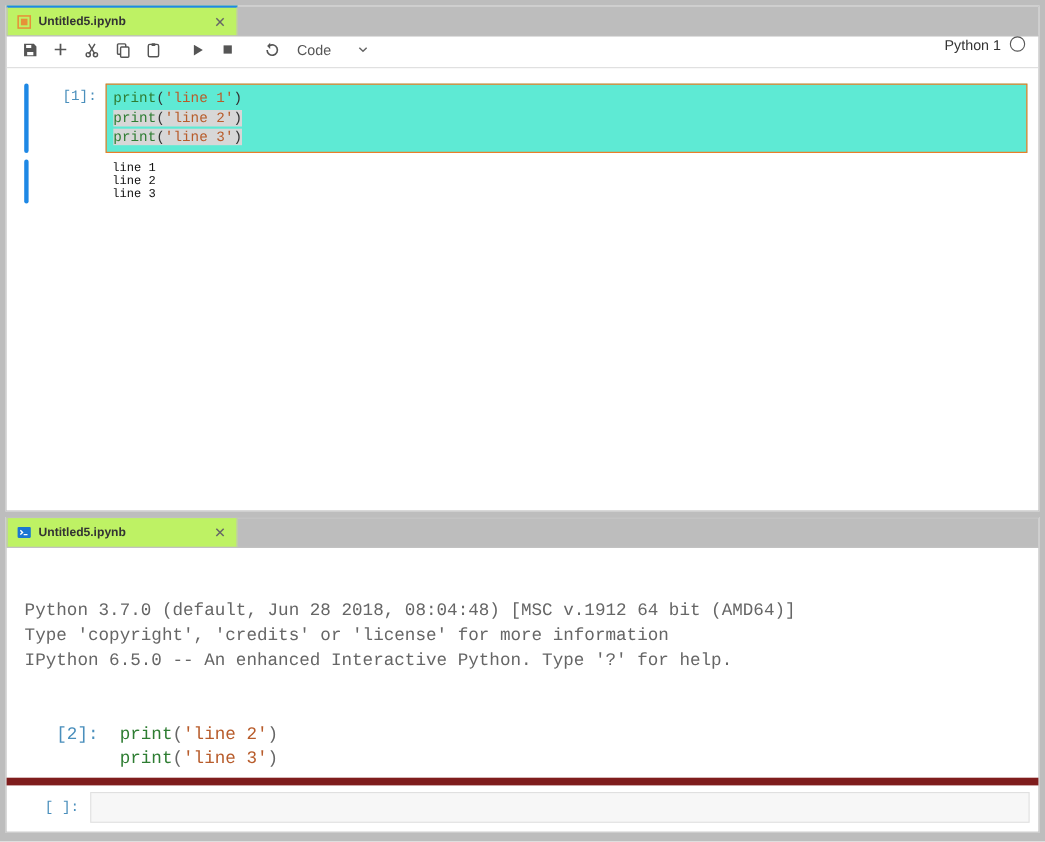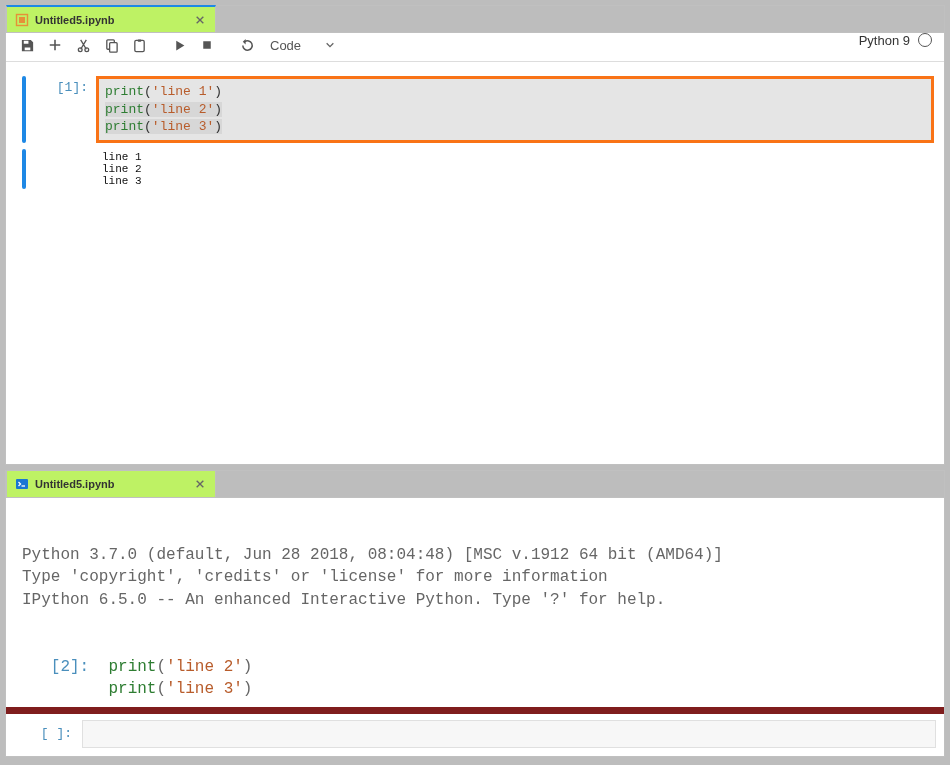--- a/index.html
+++ b/index.html
@@ -104,22 +104,22 @@
   .prompt {
     width: 64px;
     text-align: right;
     padding: 4px 8px 0 0;
     font-family: Menlo, Consolas, "Courier New", monospace;
     font-size: 13px;
     color: #4a8fbc;
   }
   .codearea {
     flex: 1;
-    background: #e5e5e5;
-    border: 3px solid #f97316;
+    background: #5eead4;
+    border: 1px solid #f97316;
     padding: 4px 6px;
     font-family: Menlo, Consolas, "Courier New", monospace;
     font-size: 13px;
     line-height: 1.35;
     white-space: pre;
   }
   .codearea .fn { color: #2e7d32; }
   .codearea .str { color: #b85c2b; }
   .codearea .paren { color: #333; }
   .codearea .sel { background: #d7d7d7; }
@@ -252,21 +252,21 @@
     </div>
     <div class="cell-type">
       <span>Code</span>
       <span>
         <svg width="10" height="10" viewBox="0 0 12 12">
             <path fill="none" stroke="#666" stroke-width="1.6" d="M2 4l4 4 4-4"></path>
           </svg>
       </span>
     </div>
     <div class="spacer"></div>
-    <div class="kernel-name">Python 9</div>
+    <div class="kernel-name">Python 1</div>
     <div class="kernel-indicator"></div>
   </div>
 
   <div class="nb-body">
     <div class="cell">
       <div class="collapser"></div>
       <div class="prompt">[1]:</div>
       <div class="codearea"><span class="fn">print</span><span class="paren">(</span><span class="str">'line 1'</span><span class="paren">)</span>
 <span class="sel"><span class="fn">print</span><span class="paren">(</span><span class="str">'line 2'</span><span class="paren">)</span></span>
 <span class="sel"><span class="fn">print</span><span class="paren">(</span><span class="str">'line 3'</span><span class="paren">)</span></span></div>

